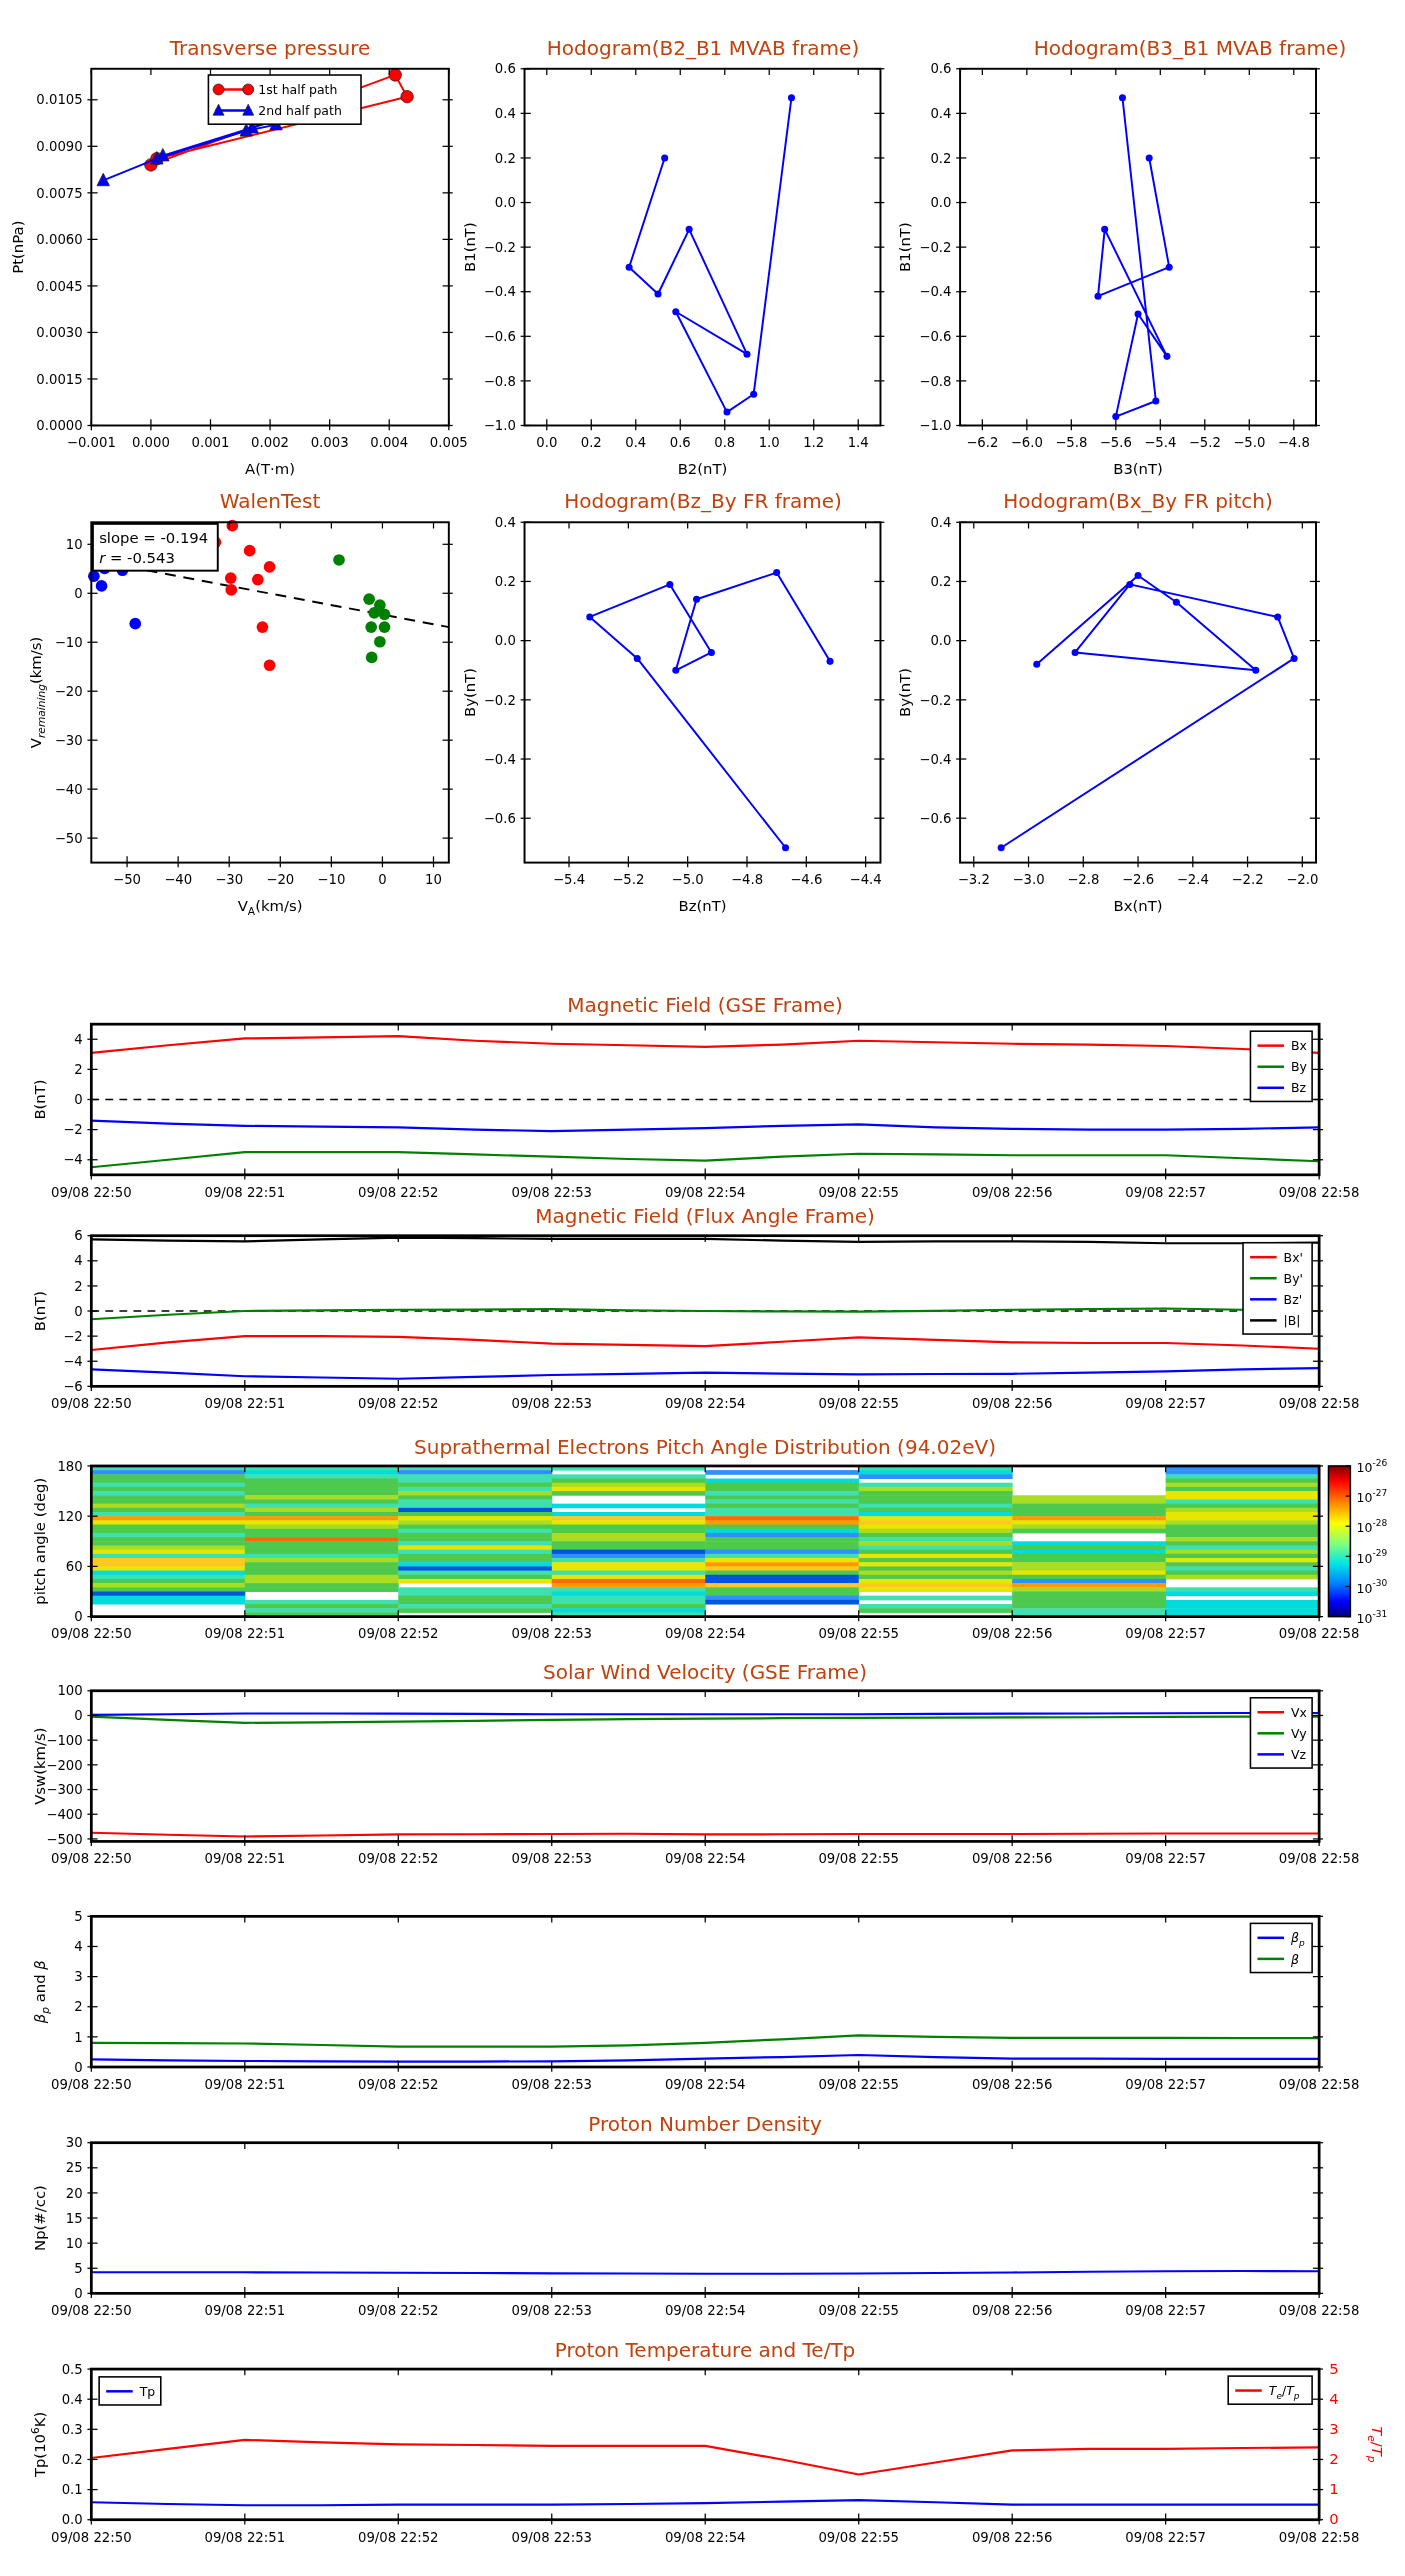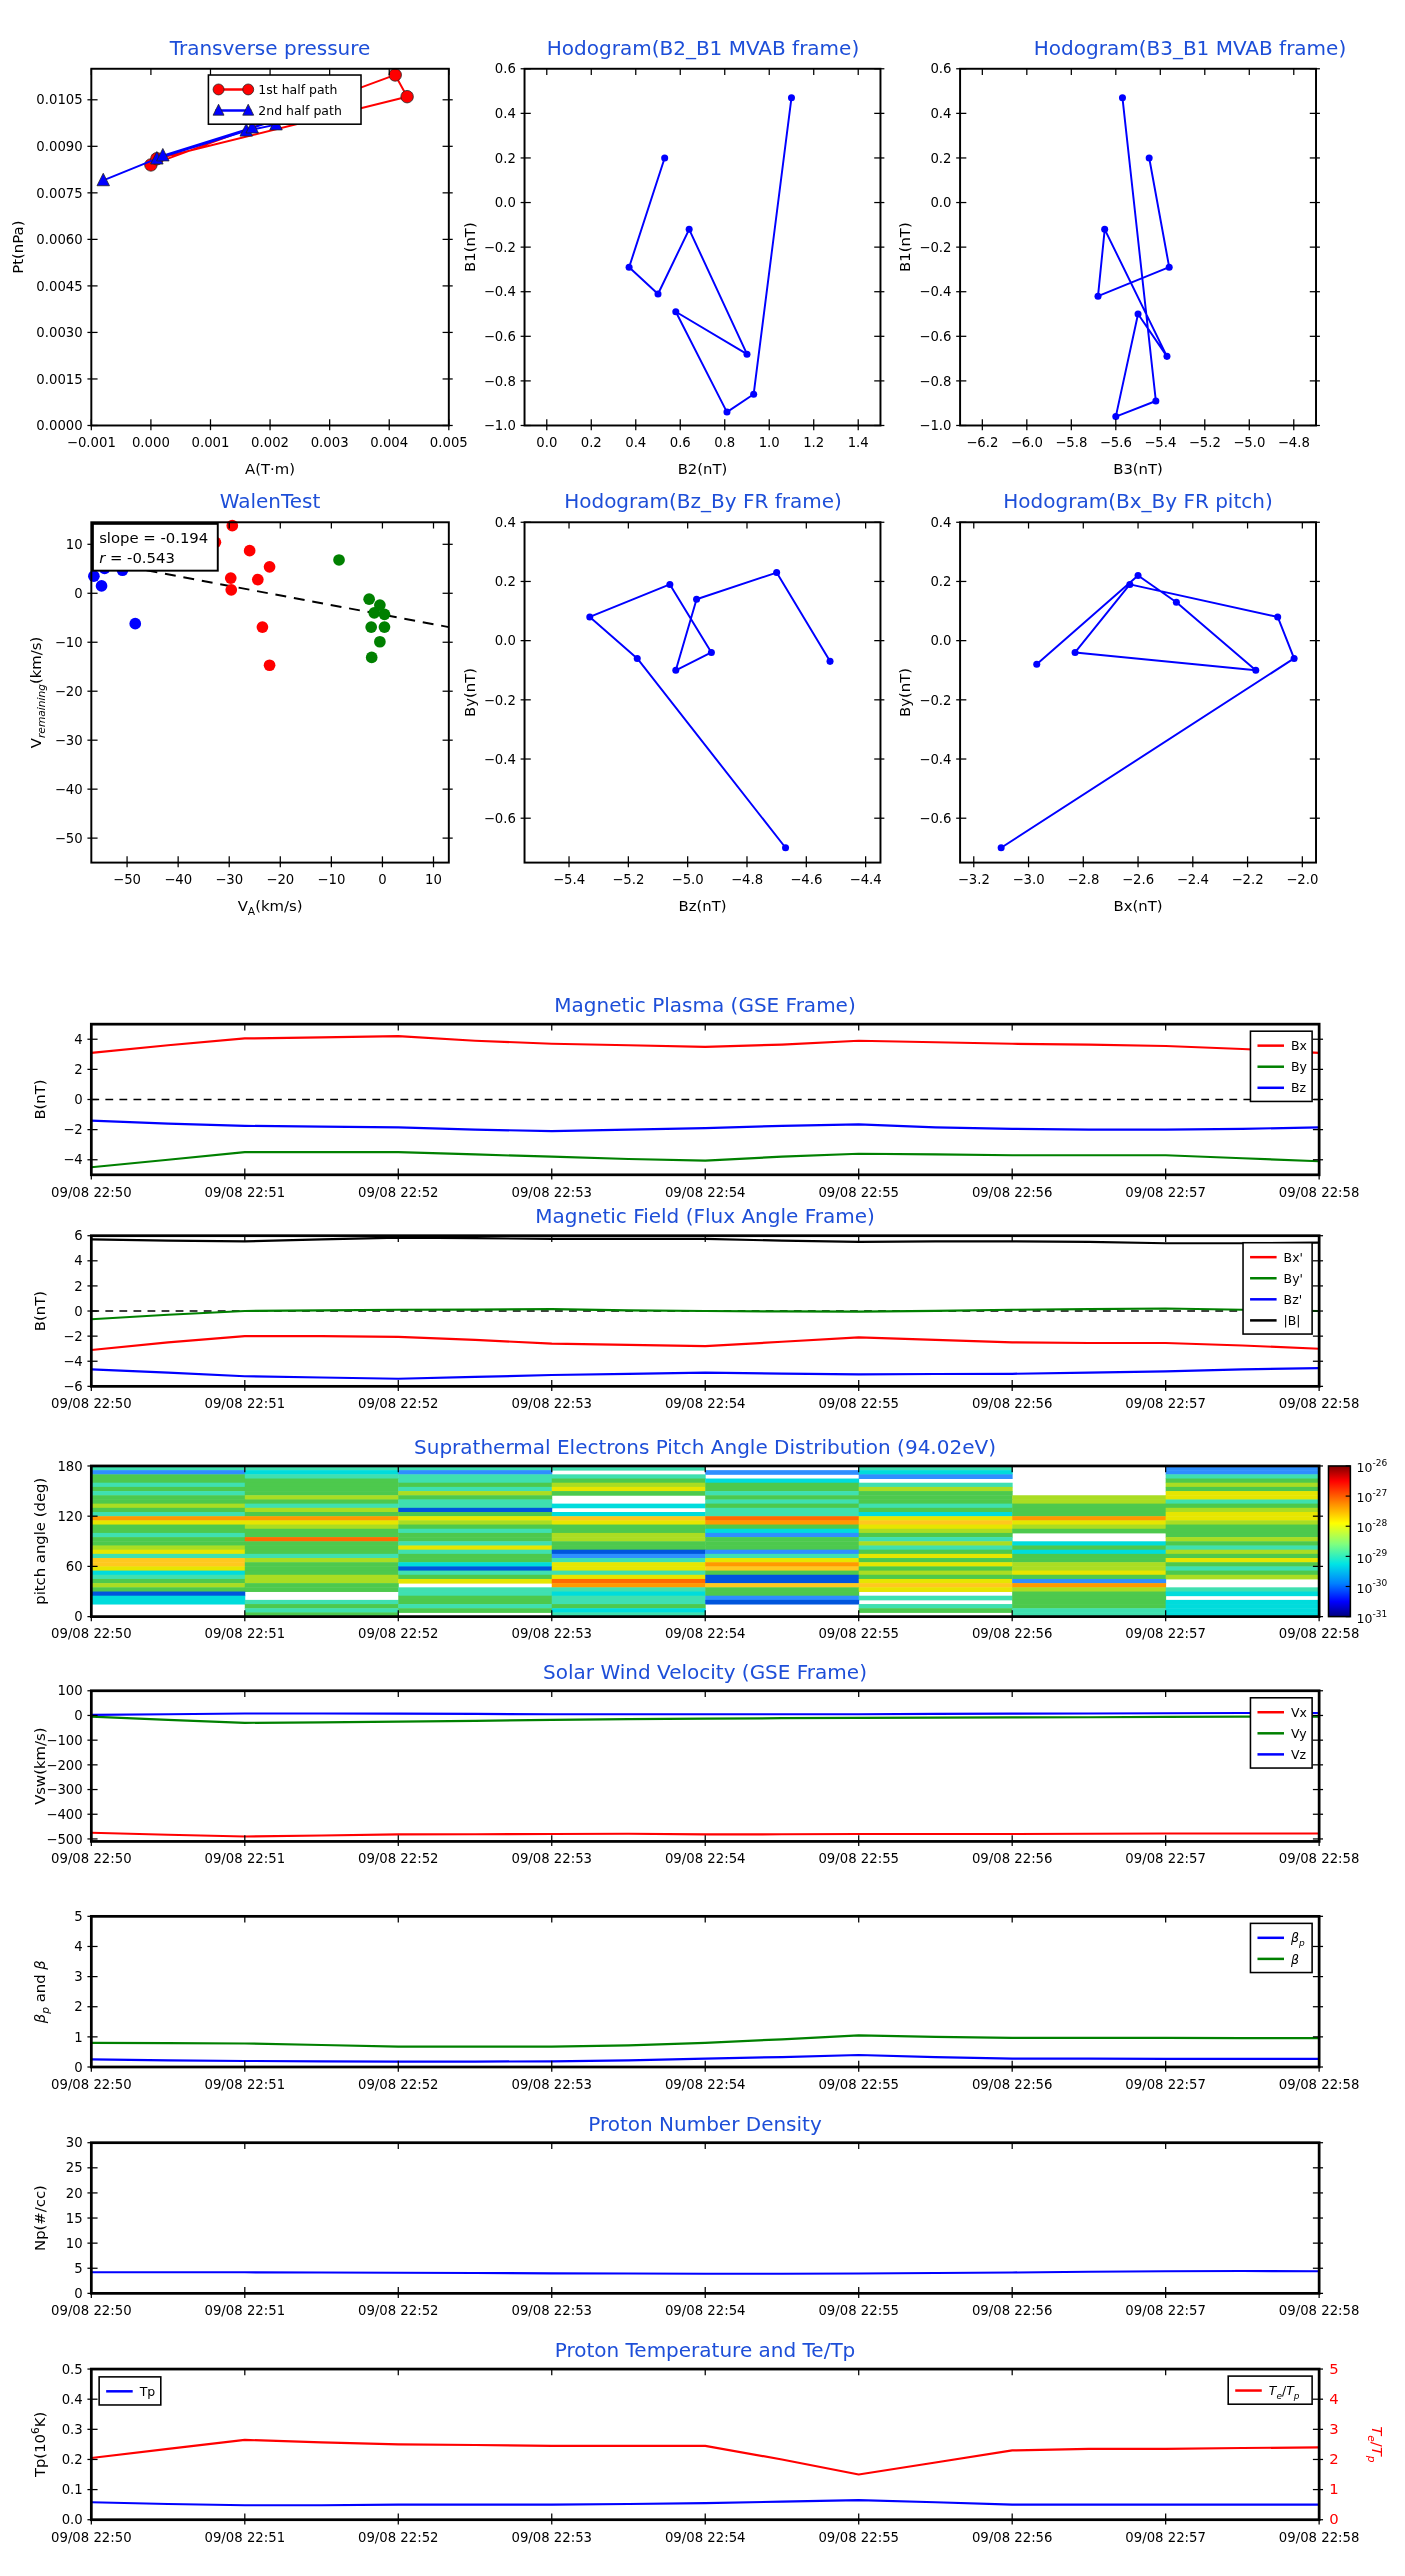--- a/index.html
+++ b/index.html
@@ -1,19 +1,19 @@
 <!DOCTYPE html>
 <html style="font-size:12.5px"><head>
 <meta charset="utf-8">
 <style>
   html,body{margin:0;padding:0;background:#fff;}
   #figure{position:relative;width:1405px;height:2576px;background:#ffffff;overflow:hidden;
           font-family:"DejaVu Sans","Liberation Sans",sans-serif;}
   #fig-svg{position:absolute;left:0;top:0;}
-  .ptitle{position:absolute;text-align:center;font-size:20px;color:#1d4ed8;white-space:nowrap;}
+  .ptitle{position:absolute;text-align:center;font-size:20px;color:#c2410c;white-space:nowrap;}
   #t-p1{left:91px;top:36px;width:358px}
   #t-p2{left:525px;top:36px;width:356px}
   #t-p3{left:1012px;top:36px;width:356px}
   #t-p4{left:91px;top:489px;width:358px}
   #t-p5{left:525px;top:489px;width:356px}
   #t-p6{left:960px;top:489px;width:356px}
   #t-gse{left:91px;top:993px;width:1228px}
   #t-fr{left:91px;top:1204px;width:1228px}
   #t-pad{left:91px;top:1435px;width:1228px}
   #t-vel{left:91px;top:1660px;width:1228px}
@@ -1094,20 +1094,20 @@
         <line x1="1582.5" y1="3062.5" x2="1616.5" y2="3062.5" stroke="#ff0000" stroke-width="3.2"></line>
         <text x="1625.5" y="3068.5" font-family="&quot;DejaVu Sans&quot;,&quot;Liberation Sans&quot;,sans-serif" font-size="16" fill="#000" text-anchor="start"><tspan font-style="italic">T</tspan><tspan dy="5" font-size="11.52" font-style="italic">e</tspan><tspan dy="-5">/</tspan><tspan font-style="italic">T</tspan><tspan dy="5" font-size="11.52" font-style="italic">p</tspan></text>
       </g>
     </svg>
   <div class="ptitle" id="t-p1">Transverse pressure</div>
   <div class="ptitle" id="t-p2">Hodogram(B2_B1 MVAB frame)</div>
   <div class="ptitle" id="t-p3">Hodogram(B3_B1 MVAB frame)</div>
   <div class="ptitle" id="t-p4">WalenTest</div>
   <div class="ptitle" id="t-p5">Hodogram(Bz_By FR frame)</div>
   <div class="ptitle" id="t-p6">Hodogram(Bx_By FR pitch)</div>
-  <div class="ptitle" id="t-gse">Magnetic Plasma (GSE Frame)</div>
+  <div class="ptitle" id="t-gse">Magnetic Field (GSE Frame)</div>
   <div class="ptitle" id="t-fr">Magnetic Field (Flux Angle Frame)</div>
   <div class="ptitle" id="t-pad">Suprathermal Electrons Pitch Angle Distribution (94.02eV)</div>
   <div class="ptitle" id="t-vel">Solar Wind Velocity (GSE Frame)</div>
   <div class="ptitle" id="t-np">Proton Number Density</div>
   <div class="ptitle" id="t-tp">Proton Temperature and Te/Tp</div>
 </div>
 
 
 </body></html>

